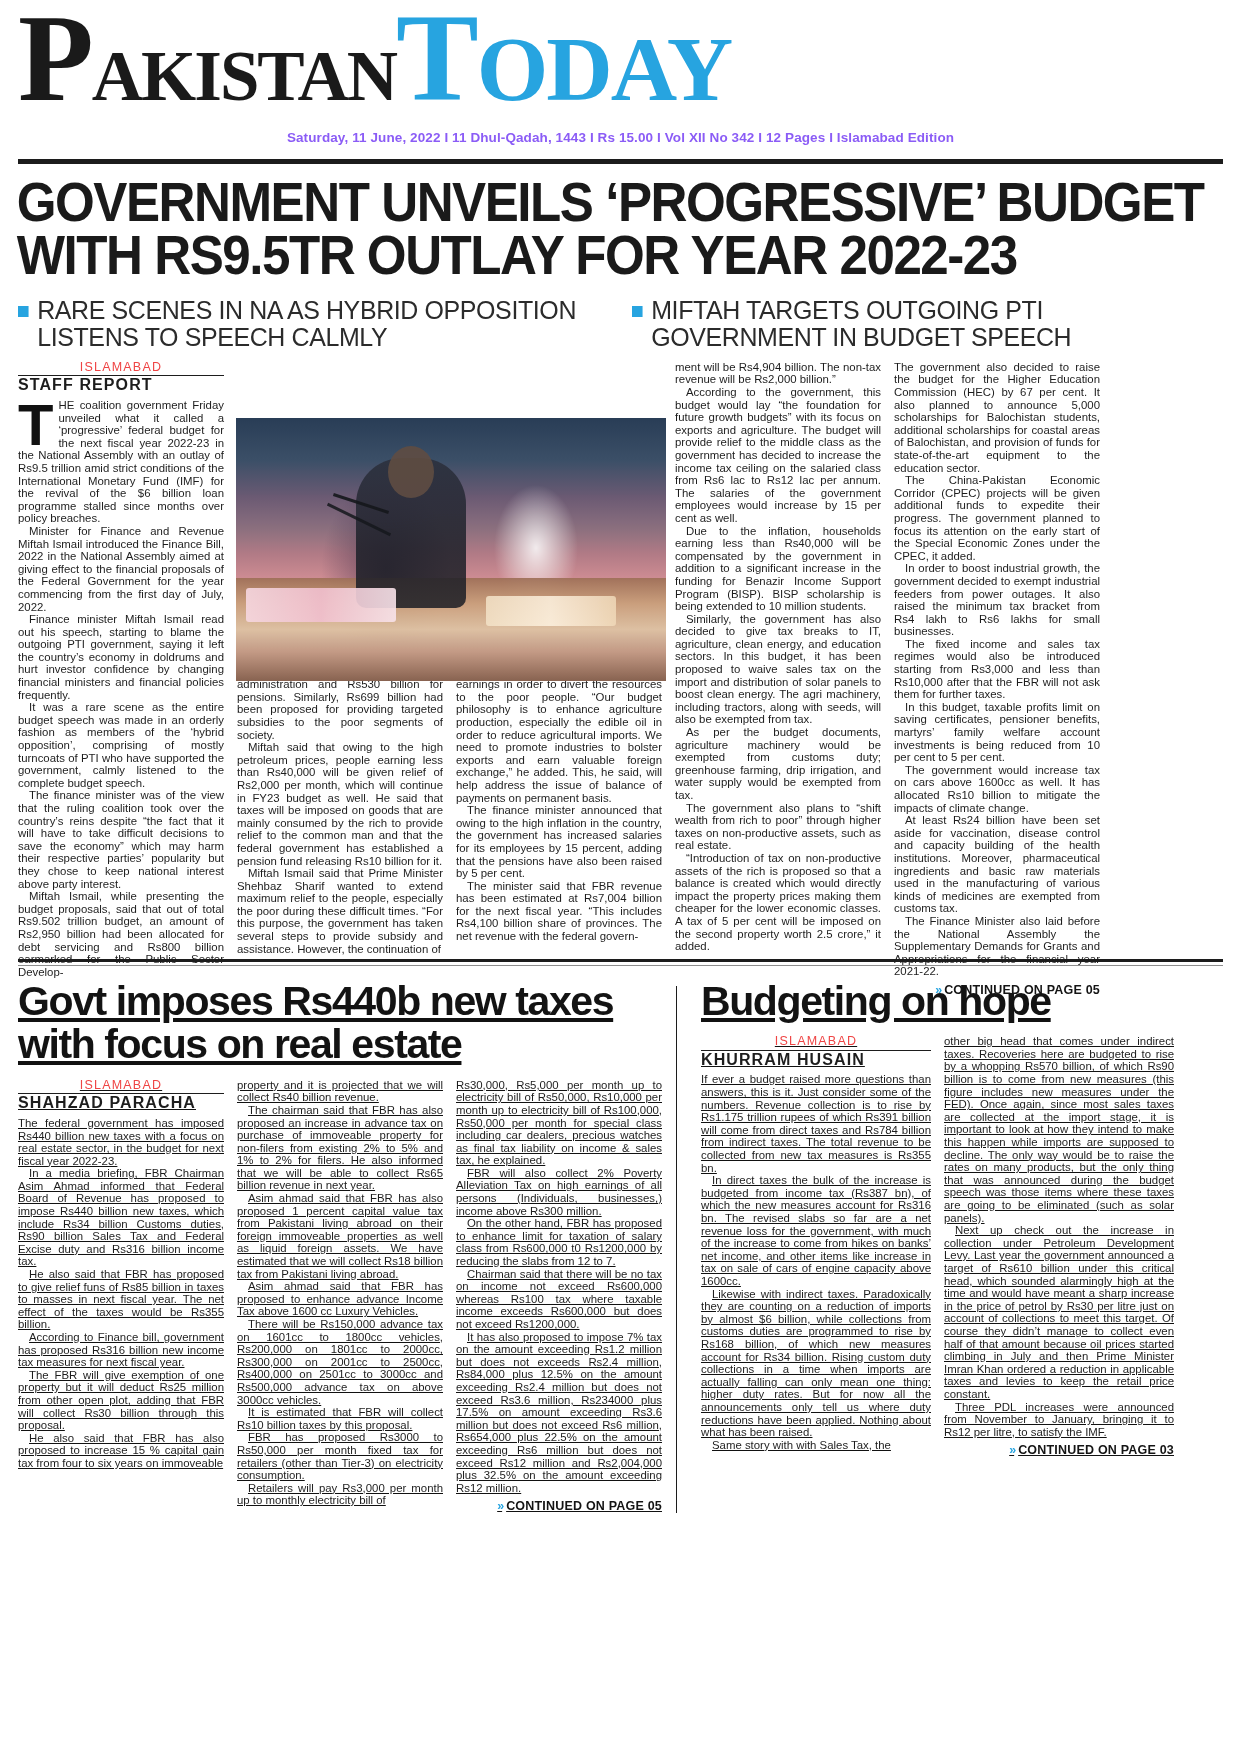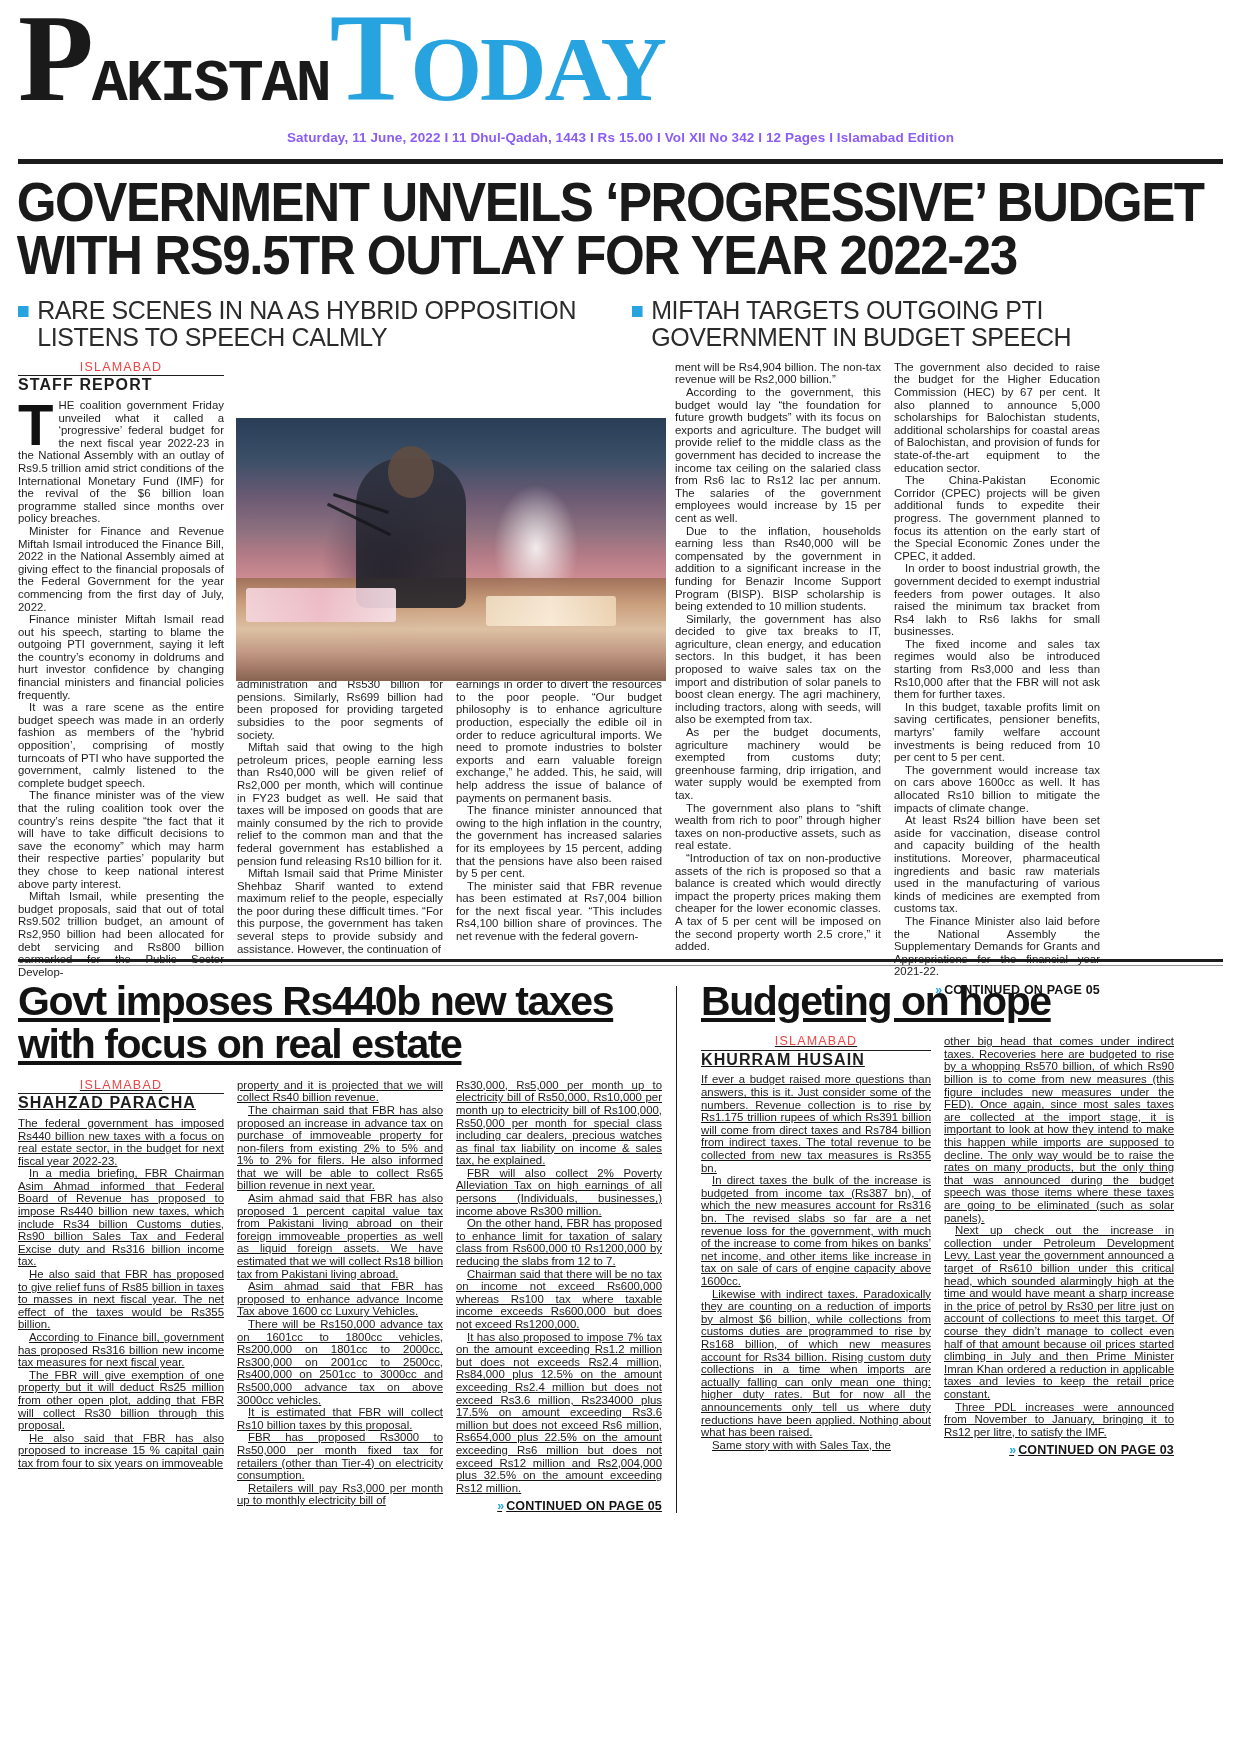--- a/index.html
+++ b/index.html
@@ -16,21 +16,21 @@
   .logo{
     text-align:left;
     line-height:0.92;
     font-family:"Liberation Serif", serif;
     font-weight:700;
     letter-spacing:-2px;
     padding-top:2px;
     white-space:nowrap;
   }
   .logo .pk{font-size:124px;color:#1a1a1a;}
-  .logo .pk .small{font-size:60px;font-family:Liberation Mono, monospace;}
+  .logo .pk .small{font-size:71px;}
   .logo .td{font-size:124px;color:#27a4e0;}
   .logo .td .small{font-size:92px;margin-top:16px;}
   .dateline{
     text-align:center;
     font-size:13.5px;
     font-weight:700;
     letter-spacing:0.1px;
     margin-top:14px;
     color:#8b5cf6;
     font-family:"Liberation Sans", sans-serif;
@@ -329,21 +329,21 @@
           <p>The FBR will give exemption of one property but it will deduct Rs25 million from other open plot, adding that FBR will collect Rs30 billion through this proposal.</p>
           <p>He also said that FBR has also proposed to increase 15 % capital gain tax from four to six years on immoveable</p>
         </div>
         <div class="col">
           <p class="noind">property and it is projected that we will collect Rs40 billion revenue.</p>
           <p>The chairman said that FBR has also proposed an increase in advance tax on purchase of immoveable property for non-filers from existing 2% to 5% and 1% to 2% for filers. He also informed that we will be able to collect Rs65 billion revenue in next year.</p>
           <p>Asim ahmad said that FBR has also proposed 1 percent capital value tax from Pakistani living abroad on their foreign immoveable properties as well as liquid foreign assets. We have estimated that we will collect Rs18 billion tax from Pakistani living abroad.</p>
           <p>Asim ahmad said that FBR has proposed to enhance advance Income Tax above 1600 cc Luxury Vehicles.</p>
           <p>There will be Rs150,000 advance tax on 1601cc to 1800cc vehicles, Rs200,000 on 1801cc to 2000cc, Rs300,000 on 2001cc to 2500cc, Rs400,000 on 2501cc to 3000cc and Rs500,000 advance tax on above 3000cc vehicles.</p>
           <p>It is estimated that FBR will collect Rs10 billion taxes by this proposal.</p>
-          <p>FBR has proposed Rs3000 to Rs50,000 per month fixed tax for retailers (other than Tier-4) on electricity consumption.</p>
+          <p>FBR has proposed Rs3000 to Rs50,000 per month fixed tax for retailers (other than Tier-3) on electricity consumption.</p>
           <p>Retailers will pay Rs3,000 per month up to monthly electricity bill of</p>
         </div>
         <div class="col">
           <p class="noind">Rs30,000, Rs5,000 per month up to electricity bill of Rs50,000, Rs10,000 per month up to electricity bill of Rs100,000, Rs50,000 per month for special class including car dealers, precious watches as final tax liability on income &amp; sales tax, he explained.</p>
           <p>FBR will also collect 2% Poverty Alleviation Tax on high earnings of all persons (Individuals, businesses,) income above Rs300 million.</p>
           <p>On the other hand, FBR has proposed to enhance limit for taxation of salary class from Rs600,000 t0 Rs1200,000 by reducing the slabs from 12 to 7.</p>
           <p>Chairman said that there will be no tax on income not exceed Rs600,000 whereas Rs100 tax where taxable income exceeds Rs600,000 but does not exceed Rs1200,000.</p>
           <p>It has also proposed to impose 7% tax on the amount exceeding Rs1.2 million but does not exceeds Rs2.4 million, Rs84,000 plus 12.5% on the amount exceeding Rs2.4 million but does not exceed Rs3.6 million, Rs234000 plus 17.5% on amount exceeding Rs3.6 million but does not exceed Rs6 million, Rs654,000 plus 22.5% on the amount exceeding Rs6 million but does not exceed Rs12 million and Rs2,004,000 plus 32.5% on the amount exceeding Rs12 million.</p>
           <div class="cont"><span class="chev">»</span><span>CONTINUED ON PAGE 05</span></div>
         </div>

